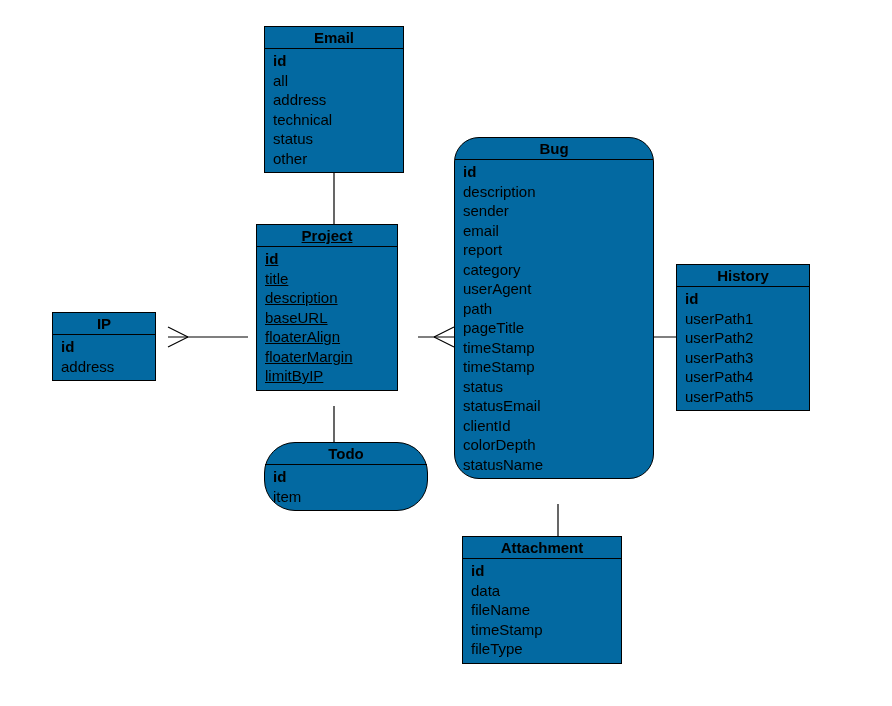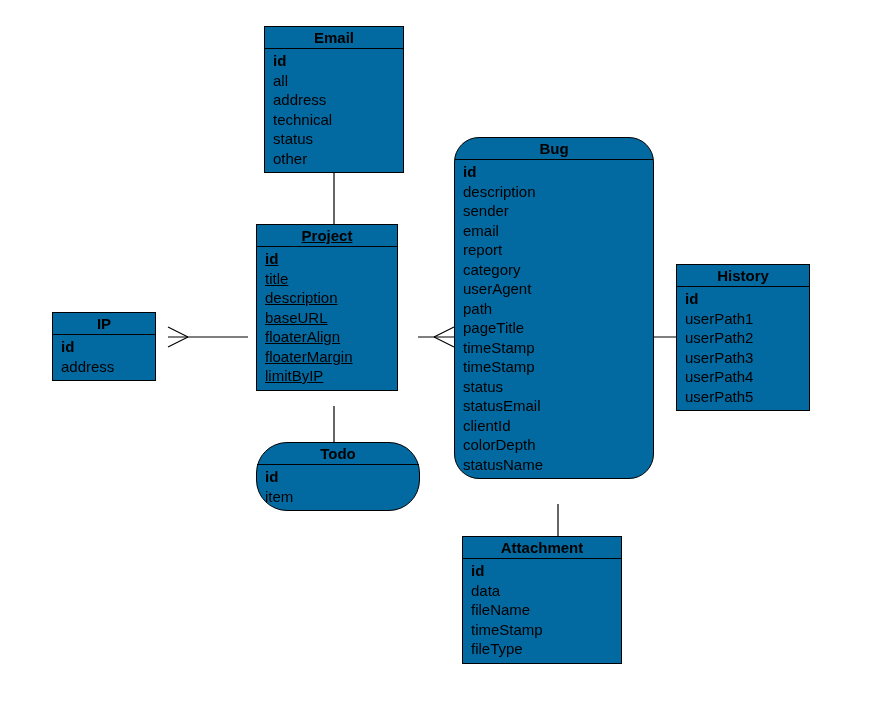--- a/index.html
+++ b/index.html
@@ -94,21 +94,21 @@
 </div>
 
 <div class="entity" style="left:52px; top:312px; width:104px;">
   <div class="entity-title">IP</div>
   <div class="entity-body">
     <div class="attr key">id</div>
     <div class="attr">address</div>
   </div>
 </div>
 
-<div class="entity" style="left:256px; top:442px; width:164px;border-radius:31px;">
+<div class="entity" style="left:264px; top:442px; width:164px;border-radius:31px;">
   <div class="entity-title">Todo</div>
   <div class="entity-body">
     <div class="attr key">id</div>
     <div class="attr">item</div>
   </div>
 </div>
 
 <div class="entity" style="left:454px; top:137px; width:200px;border-radius:25px;">
   <div class="entity-title">Bug</div>
   <div class="entity-body">

